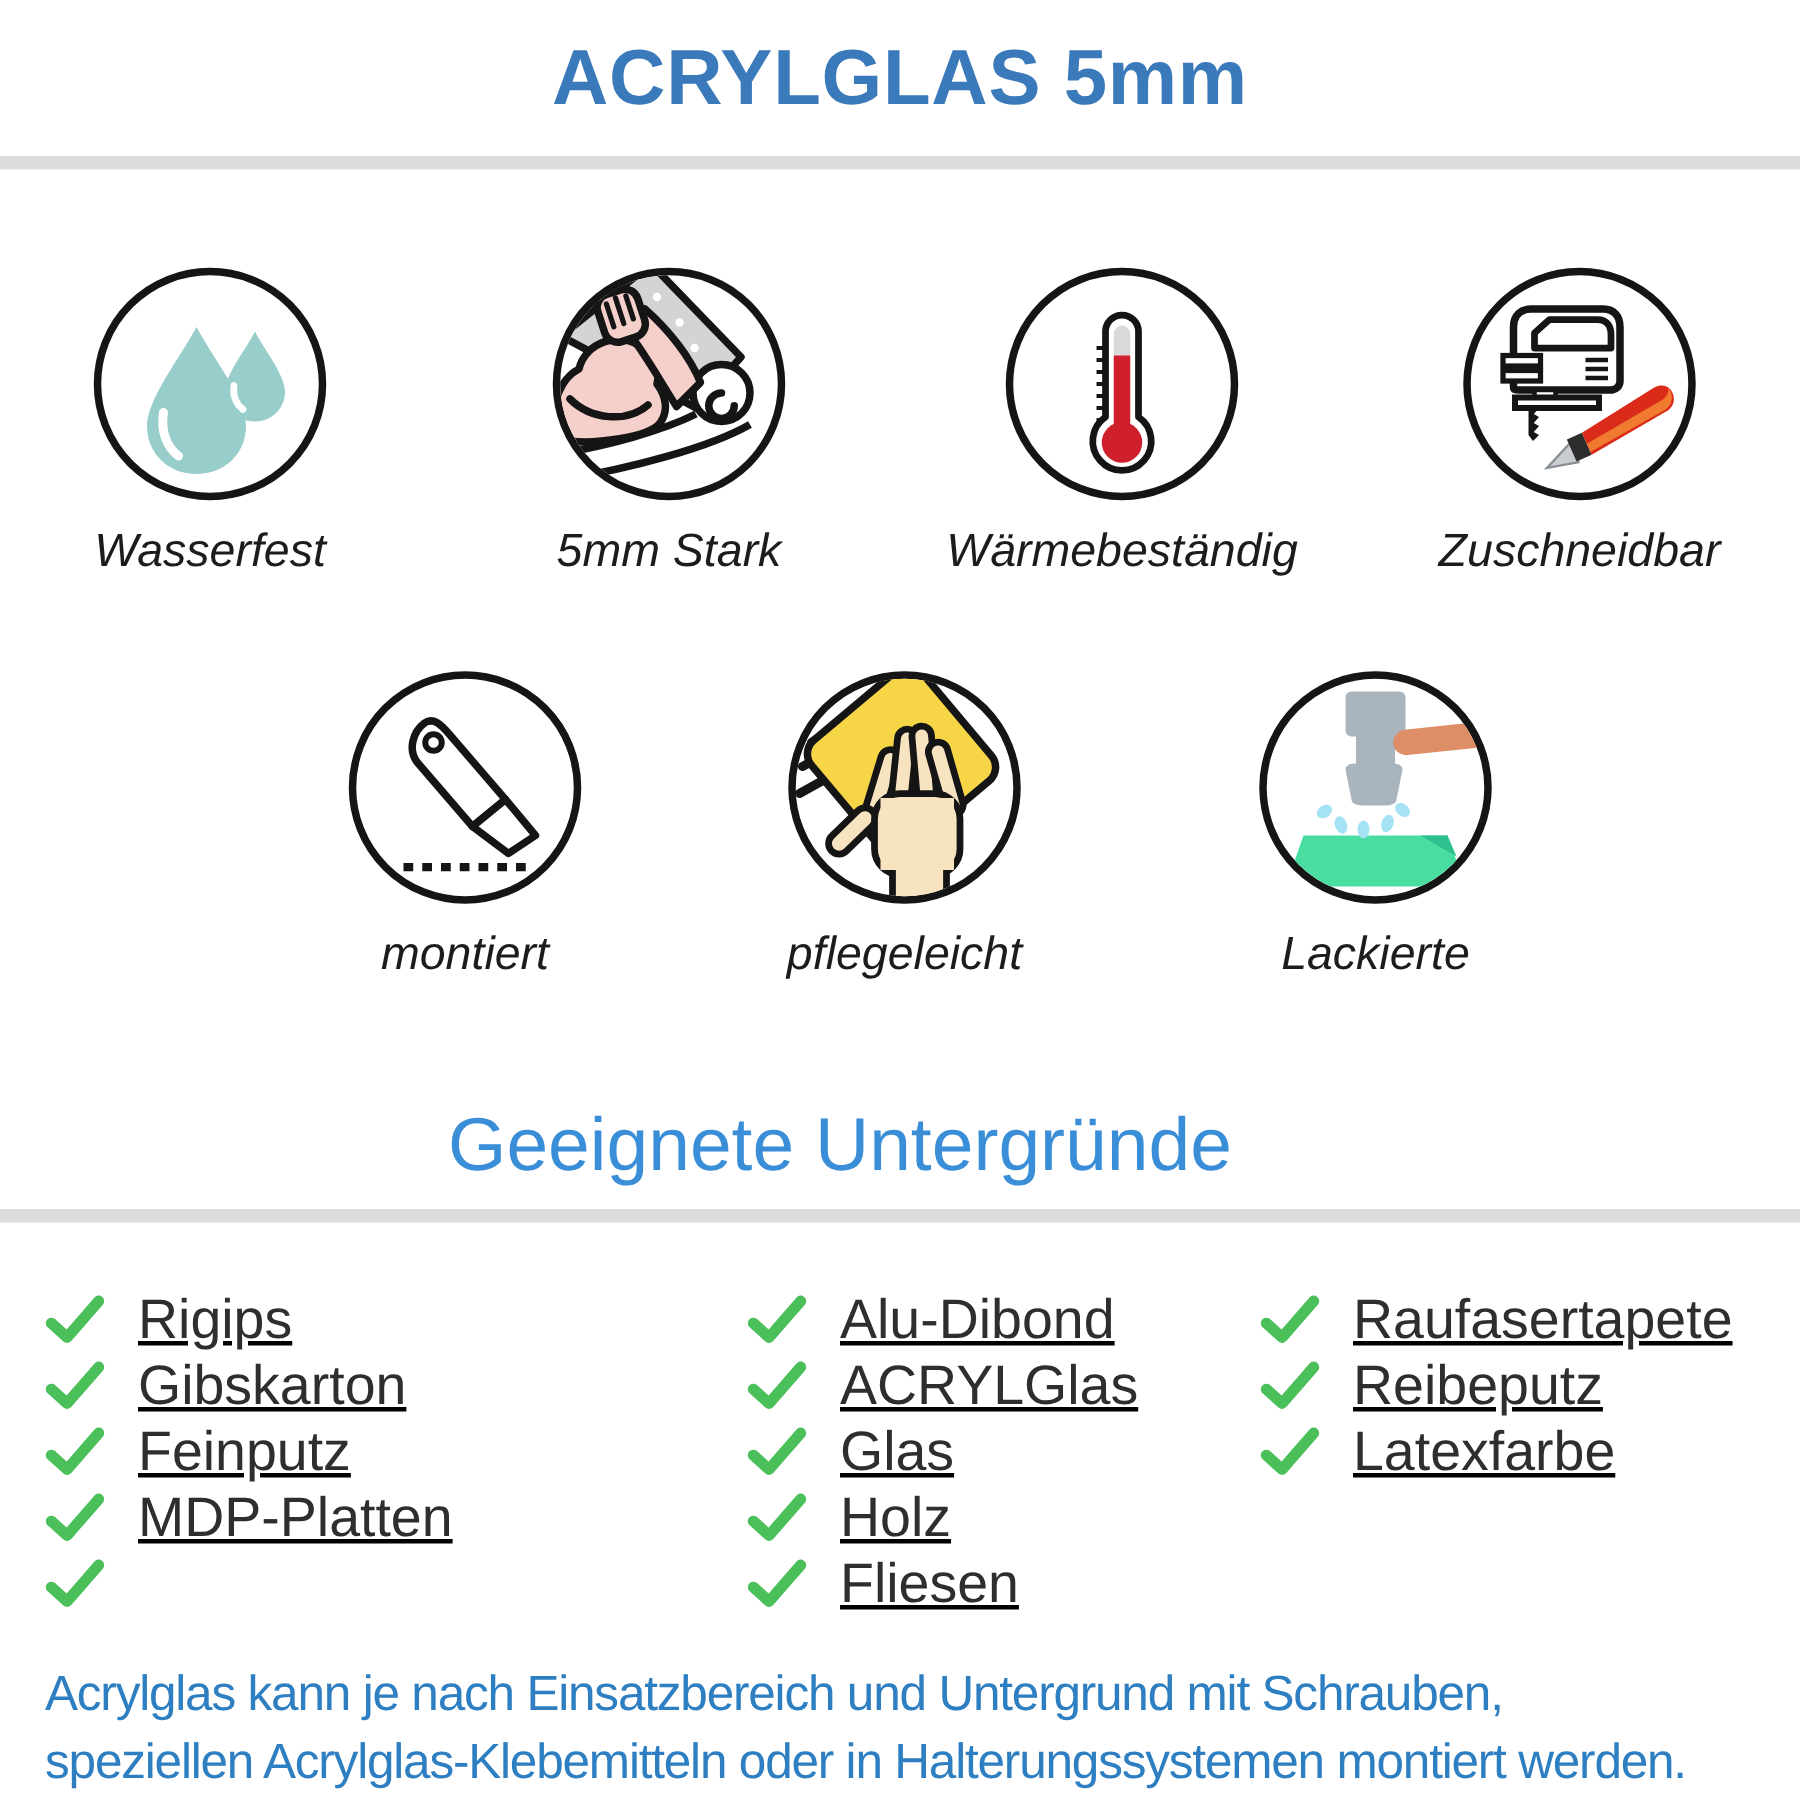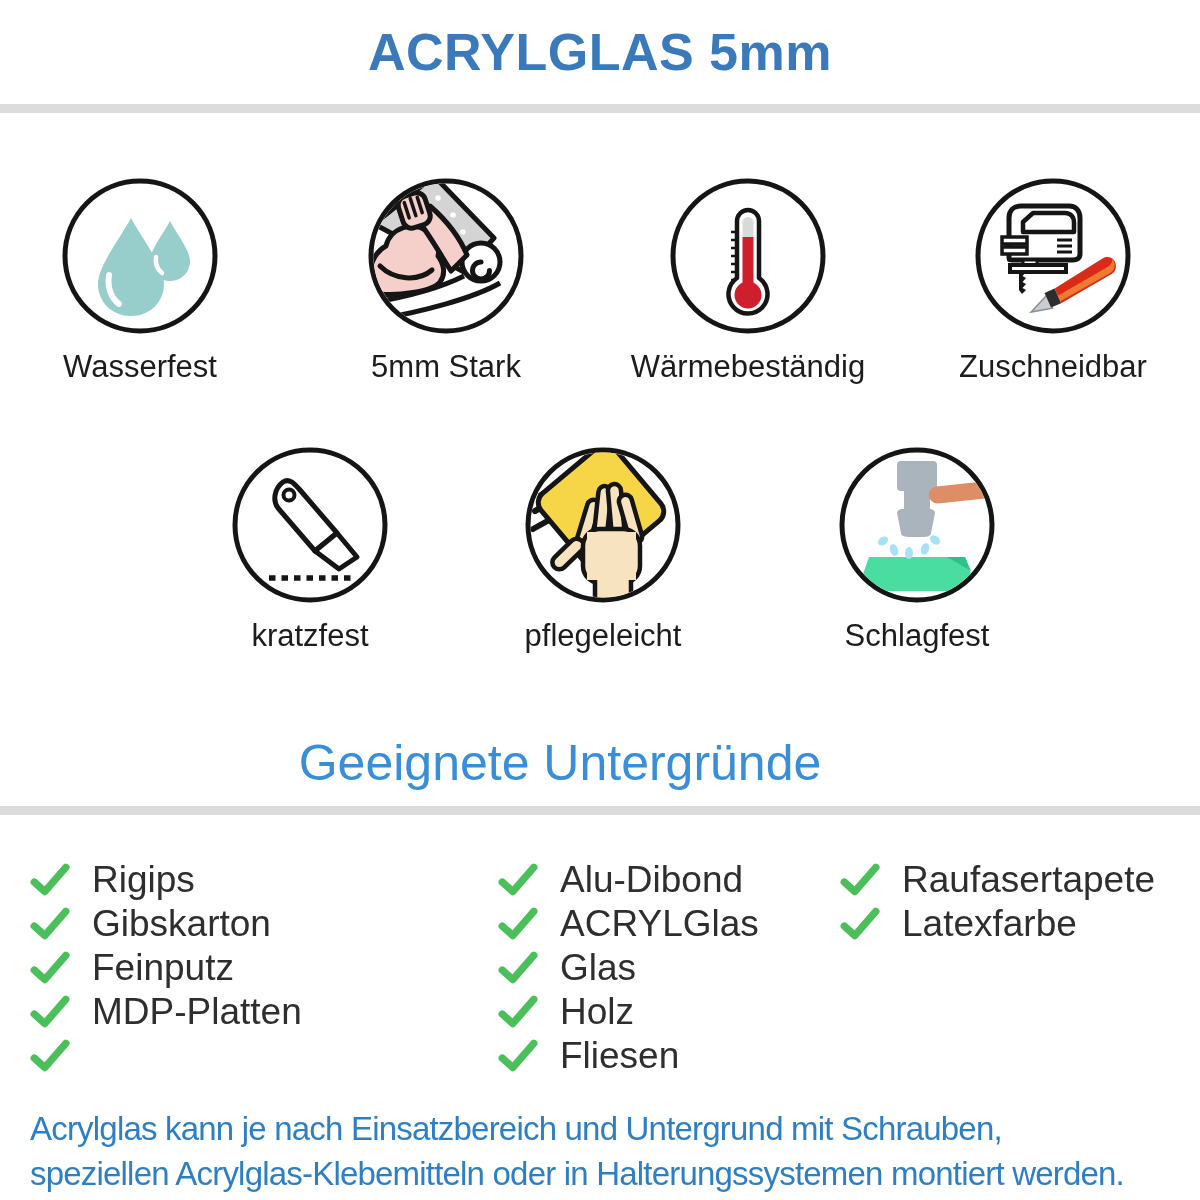--- a/index.html
+++ b/index.html
@@ -7,35 +7,35 @@
     width:1200px;height:1200px;position:relative;background:#ffffff;
     font-family:"Liberation Sans", sans-serif;overflow:hidden;
   }
   h1{position:absolute;top:22px;left:0;width:1200px;margin:0;text-align:center;
      font-size:52px;font-weight:bold;color:#3a79ba;letter-spacing:0.5px;}
   h2{position:absolute;top:734px;left:0;width:1120px;margin:0;text-align:center;
      font-size:50px;font-weight:normal;color:#3a8ed8;}
   .divider{position:absolute;left:0;width:1200px;height:9px;background:#dcdcdc;}
   #divider-top{top:104px;}
   #divider-mid{top:806px;}
-  .feature{position:absolute;text-align:center;}
+  .feature{position:absolute;text-align:center;font-style:italic;}
   .feature svg.badge{width:160px;height:160px;display:block;margin:0 auto;}
   .feature .lbl{margin-top:13px;font-size:31px;color:#1c1c1c;white-space:nowrap;}
   #f1{left:20px;top:176px;width:240px;}
   #f2{left:326px;top:176px;width:240px;}
   #f3{left:598px;top:176px;width:300px;}
   #f4{left:933px;top:176px;width:240px;}
   #f5{left:190px;top:445px;width:240px;}
   #f6{left:483px;top:445px;width:240px;}
   #f7{left:797px;top:445px;width:240px;}
   .col{position:absolute;top:858px;}
   #col1{left:30px;}
   #col2{left:498px;}
   #col3{left:840px;}
-  .item{display:flex;align-items:center;height:44px;gap:22px;}
+  .item{display:flex;align-items:center;height:44px;gap:22px;text-decoration:underline;}
   .item svg.check{width:40px;height:34px;flex:none;}
   .item span{font-size:37px;color:#2e2e2e;white-space:nowrap;}
   .footer{position:absolute;left:30px;top:1106px;font-size:33px;line-height:45px;
           color:#2e7fc2;letter-spacing:-0.8px;white-space:nowrap;}
   .hidden-defs{position:absolute;width:0;height:0;}
 </style>
 </head>
 <body>
 
 <svg class="hidden-defs" aria-hidden="true">
@@ -123,21 +123,21 @@
 </div>
 
 <div class="feature" id="f5">
   <svg class="badge" viewBox="0 0 160 160">
     <circle cx="80" cy="80" r="75" fill="#fff" stroke="#151515" stroke-width="5"></circle>
     <path d="M53,37 C45,43 42,55 48,63 L85,106 L107,88 L70,45 C64,38 59,33 53,37 Z" fill="#fff" stroke="#151515" stroke-width="5" stroke-linejoin="round"></path>
     <path d="M85,106 L107,88 L127,112 L109,124 Z" fill="#fff" stroke="#151515" stroke-width="5" stroke-linejoin="round"></path>
     <circle cx="59" cy="50" r="5.5" fill="#fff" stroke="#151515" stroke-width="4"></circle>
     <path d="M39,133 L126,133" stroke="#151515" stroke-width="5.5" stroke-dasharray="6.5 6"></path>
   </svg>
-  <div class="lbl">kratzfest</div>
+  <div class="lbl">montiert</div>
 </div>
 
 <div class="feature" id="f6">
   <svg class="badge" viewBox="0 0 160 160">
     <defs>
         <clipPath id="clip-hand">
           <circle cx="80" cy="80" r="72.5"></circle>
         </clipPath>
       </defs>
     <circle cx="80" cy="80" r="75" fill="#fff" stroke="#151515" stroke-width="5"></circle>
@@ -179,21 +179,21 @@
         </g>
       <g fill="#a5e2f5">
         <ellipse cx="46" cy="96" rx="5.5" ry="4" transform="rotate(-35 46 96)"></ellipse>
         <ellipse cx="57" cy="105" rx="4" ry="6" transform="rotate(-20 57 105)"></ellipse>
         <ellipse cx="72" cy="108" rx="4" ry="6"></ellipse>
         <ellipse cx="88" cy="104" rx="4" ry="6" transform="rotate(18 88 104)"></ellipse>
         <ellipse cx="98" cy="95" rx="5.5" ry="4" transform="rotate(38 98 95)"></ellipse>
       </g>
     </g>
   </svg>
-  <div class="lbl">Schlagfest</div>
+  <div class="lbl">Lackierte</div>
 </div>
 
 <h2>Geeignete Untergründe</h2>
 <div class="divider" id="divider-mid"></div>
 
 <div class="col" id="col1">
   <div class="item">
     <svg class="check" viewBox="0 0 38 32">
         <use href="#check"></use>
       </svg>
@@ -256,20 +256,26 @@
     <span>Fliesen</span>
   </div>
 </div>
 
 <div class="col" id="col3">
   <div class="item">
     <svg class="check" viewBox="0 0 38 32">
         <use href="#check"></use>
       </svg>
     <span>Raufasertapete</span>
+  </div>
+  <div class="item">
+    <svg class="check" viewBox="0 0 38 32">
+        <use href="#check"></use>
+      </svg>
+    <span>Reibeputz</span>
   </div>
   <div class="item">
     <svg class="check" viewBox="0 0 38 32">
         <use href="#check"></use>
       </svg>
     <span>Latexfarbe</span>
   </div>
 </div>
 
 <div class="footer">

